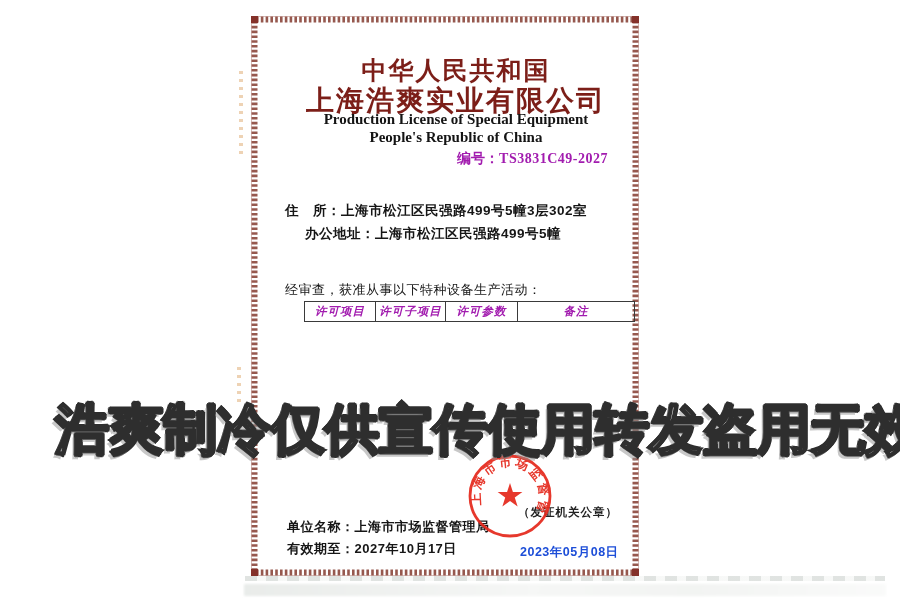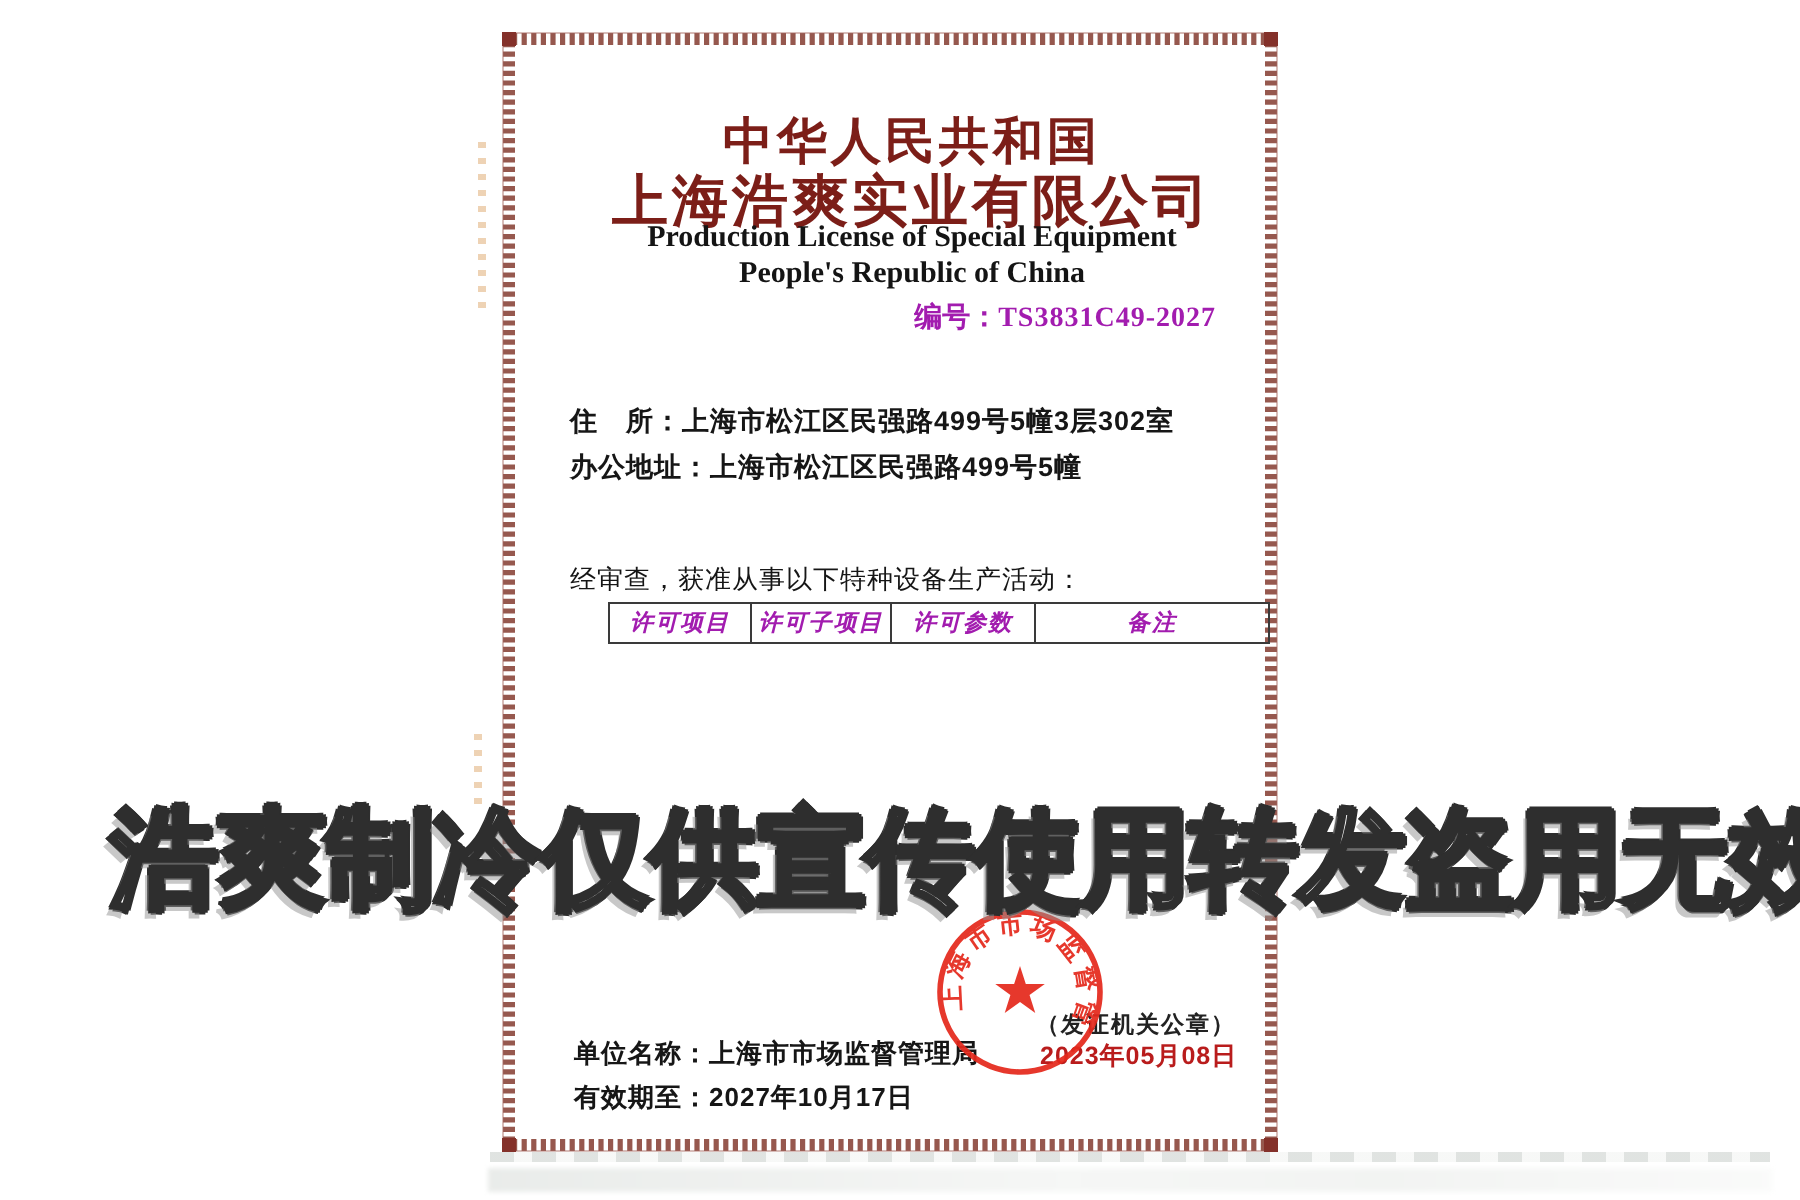--- a/index.html
+++ b/index.html
@@ -27,42 +27,42 @@
   .number-line{
     left:260px; top:150px; width:348px; text-align:right;
     font-size:14px; font-weight:bold; color:#a21caf; z-index:10;
   }
   .number-line .num-val{font-family:"Liberation Serif", serif; letter-spacing:.5px;}
   
   .info-line{
     left:285px; font-size:13.5px; font-weight:bold; color:#161616;
     letter-spacing:.5px; z-index:10; white-space:nowrap;
   }
-  .info-1{top:179px;} .info-2{top:202px;} .info-3{top:225px;}
+  .info-1{top:179px;} .info-2{top:202px;} .info-3{top:225px;margin-left:20px;}
   .review-line{
     left:285px; top:281px; font-size:13px; font-weight:normal; color:#161616;
     letter-spacing:.5px; z-index:10;
   }
   
   .lic-table{
     left:304px; top:301px; z-index:10;
     border-collapse:collapse; table-layout:fixed;
     font-family:"Liberation Serif", serif; font-style:italic; font-weight:bold; color:#a21caf;
   }
   .lic-table td,.lic-table th{
     border:1.2px solid #3a3a3a; text-align:center; vertical-align:middle; padding:0;
   }
   .lic-table th{font-size:11.5px; height:19px; letter-spacing:1px;}
   .lic-table td{font-size:11px; height:39px; line-height:12.5px;}
   .c1{width:70px;} .c2{width:69px;} .c3{width:71px;} .c4{width:116px;}
   
   .issuer-line{left:287px; top:518px; font-size:13px; font-weight:bold; color:#161616; letter-spacing:.5px; z-index:10;}
   .valid-line{left:287px; top:540px; font-size:13px; font-weight:bold; color:#161616; letter-spacing:.5px; z-index:10;text-align:right;}
   .seal-note{left:518px; top:505px; font-size:11.5px; font-weight:bold; color:#222; z-index:12; letter-spacing:1px;}
-  .seal-date{left:520px; top:520px; font-size:12.5px; font-weight:bold; color:#b91c1c; z-index:12; letter-spacing:.5px;}
+  .seal-date{left:520px; top:544px; font-size:12.5px; font-weight:bold; color:#1d4ed8; z-index:12; letter-spacing:.5px;}
   
   .seal-svg{position:absolute; left:460px; top:450px; z-index:20; opacity:.93;}
   
   .watermark{
     left:55px; top:394px; z-index:30; white-space:nowrap;
     font-size:54px; font-weight:900; color:#ffffff; letter-spacing:0px;
     -webkit-text-stroke:2.4px #2e2e2e;
     text-shadow:
       -3px 4px 0 rgba(145,145,145,.5),
       2px 0 0 #2e2e2e, -2px 0 0 #2e2e2e, 0 2px 0 #2e2e2e, 0 -2px 0 #2e2e2e;

